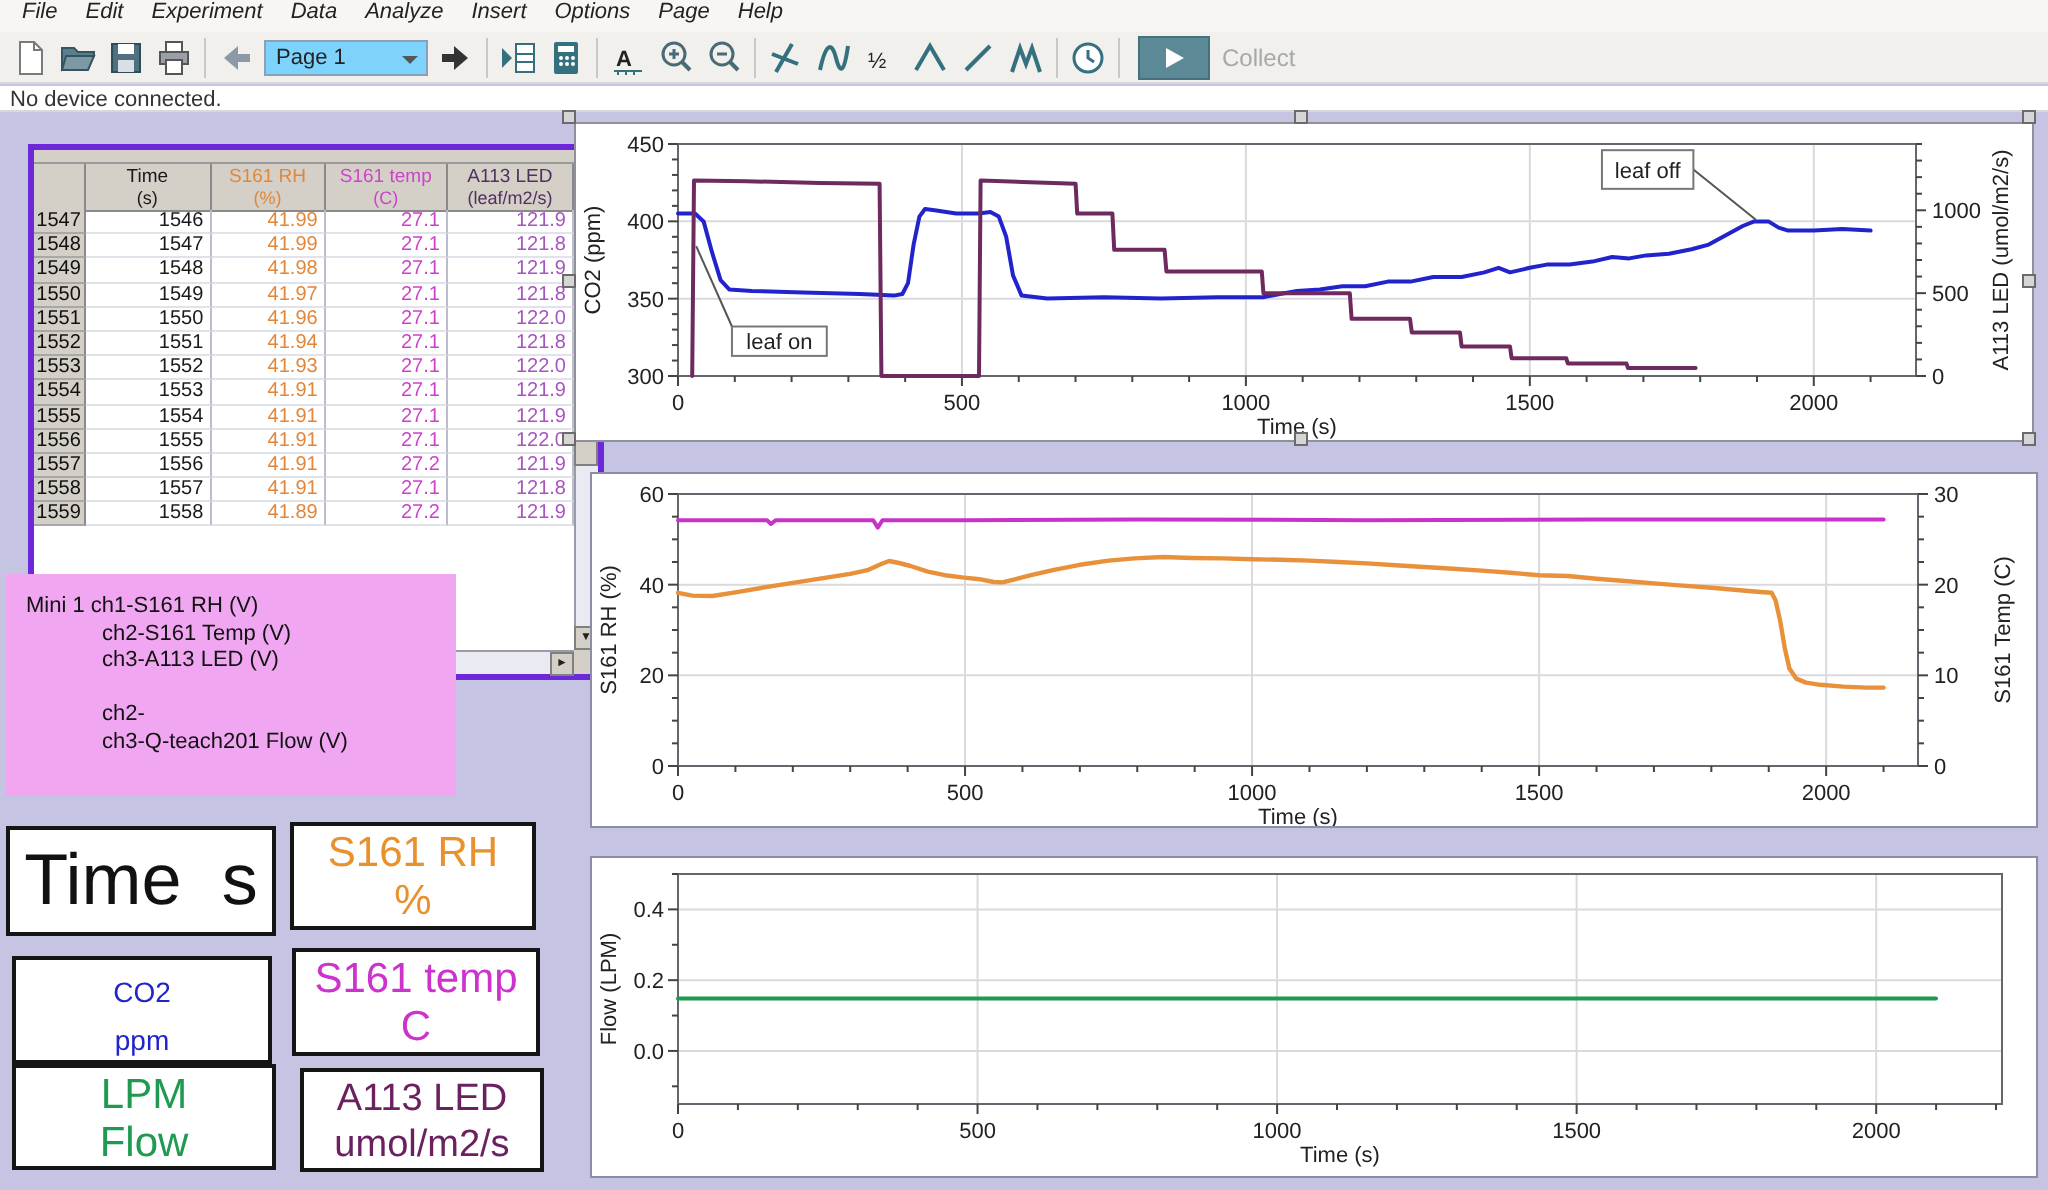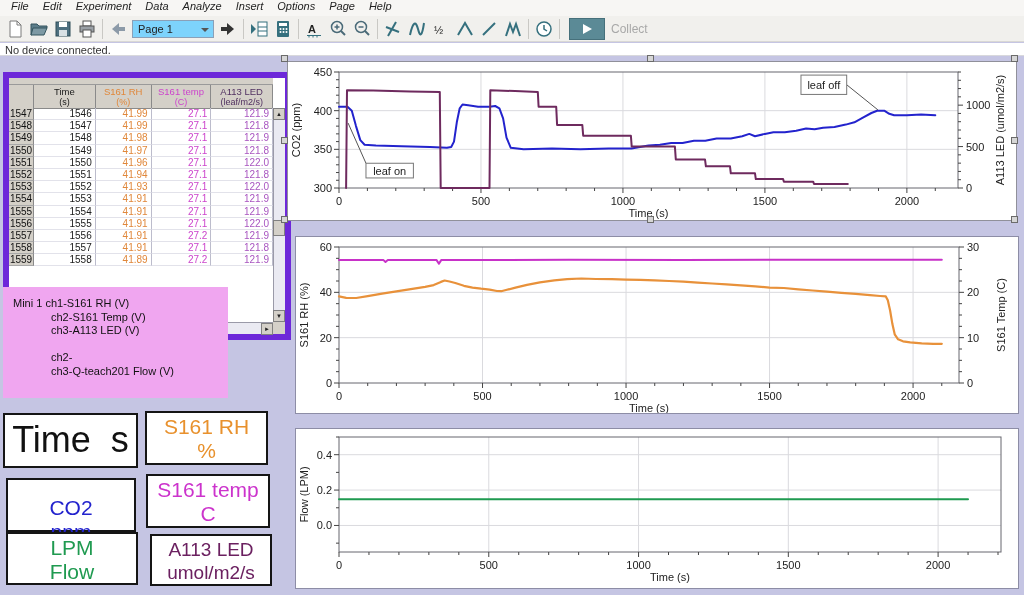--- a/index.html
+++ b/index.html
@@ -17,21 +17,21 @@
   .combo{position:relative;width:82px;height:18px;background:#7dd3fc;border:1px solid #8aa0b8;font-size:11px;line-height:16px;padding-left:5px;box-sizing:border-box;color:#222;margin:0 2px;}
   .combo:after{content:"";position:absolute;right:4px;top:7px;border:4px solid transparent;border-top-color:#555;}
   #collect-wrap{display:flex;align-items:center;margin-left:6px;}
   #collect-btn{width:34px;height:20px;background:#5b8a96;border:1px solid #46707b;display:flex;align-items:center;justify-content:center;}
   #collect-label{font-size:12px;color:#a8a8a8;margin-left:6px;}
 
   
   #statusbar{position:absolute;left:0;top:43px;width:1024px;height:13px;background:#fff;font-size:11px;color:#333;padding:1px 0 0 5px;box-sizing:border-box;border-bottom:1px solid #d8d8dc;}
 
   
-  #table-panel{position:absolute;left:3px;top:72px;width:288px;height:268px;background:#fff;border:6px solid #6d28d9;box-sizing:border-box;}
+  #table-panel{position:absolute;left:14px;top:72px;width:288px;height:268px;background:#fff;border:3px solid #6d28d9;box-sizing:border-box;}
   .t-strip{height:6px;background:#d4d0c8;border-bottom:1px solid #9a9a9a;margin-right:12px;}
   #thead{display:flex;height:24px;margin-right:12px;}
   .th{box-sizing:border-box;background:#d4d0c8;border-right:1px solid #8a8a8a;border-bottom:1px solid #8a8a8a;font-size:9.5px;text-align:center;line-height:11px;padding-top:1px;overflow:hidden;}
   .th .sub{font-size:9px;}
   #tbody{position:absolute;top:30px;left:0;right:12px;bottom:12px;overflow:hidden;}
   .tr{display:flex;height:12.2px;}
   .td{box-sizing:border-box;font-size:10px;line-height:12px;text-align:right;padding-right:3px;border-right:1px solid #bcbccc;border-bottom:1px solid #e2e2ea;overflow:hidden;}
   .rn{background:#d4d0c8;border-right:1px solid #8a8a8a;border-bottom:1px solid #a8a8a8;text-align:center;padding-right:0;color:#111;}
   .w0{width:26px}.w1{width:64px}.w2{width:58px}.w3{width:62px}.w4{width:64px}
   .t-vscroll{position:absolute;top:30px;right:0;bottom:12px;width:12px;background:#eaeaf2;border-left:1px solid #9a9aa8;box-sizing:border-box;}
@@ -42,21 +42,21 @@
   .t-corner{position:absolute;right:0;bottom:0;width:12px;height:12px;background:#d4d0c8;}
 
   
   #channel-box{position:absolute;left:3px;top:287px;width:225px;height:111px;background:#f0a6f0;font-size:11px;line-height:13.5px;padding:10px 0 0 10px;box-sizing:border-box;color:#111;}
   #channel-box .ind{padding-left:38px;}
 
   
   .lbox{position:absolute;background:#fff;border:2px solid #151515;box-sizing:border-box;text-align:center;}
   #lb-time{left:3px;top:413px;width:135px;height:55px;font-size:36px;line-height:49px;white-space:pre;}
   #lb-rh{left:145px;top:411px;width:123px;height:54px;font-size:21px;line-height:24px;padding-top:2px;}
-  #lb-co2{left:6px;top:478px;width:130px;height:54px;font-size:21px;line-height:24px;padding-top:16px;}
+  #lb-co2{left:6px;top:478px;width:130px;height:54px;font-size:14px;line-height:24px;padding-top:4px;}
   #lb-temp{left:146px;top:474px;width:124px;height:54px;font-size:21px;line-height:24px;padding-top:2px;}
   #lb-flow{left:6px;top:532px;width:132px;height:53px;font-size:21px;line-height:24px;padding-top:2px;}
   #lb-led{left:150px;top:534px;width:122px;height:52px;font-size:19px;line-height:23px;padding-top:2px;}
 
   
   .panel{position:absolute;background:#fff;border:1px solid #8d8da6;box-sizing:content-box;}
   #panel-top{left:287px;top:61px;width:728px;height:158px;border-color:#90909a;}
   #panel-mid{left:295px;top:236px;width:722px;height:176px;}
   #panel-bot{left:295px;top:428px;width:722px;height:159px;}
   .panel svg{display:block;}

